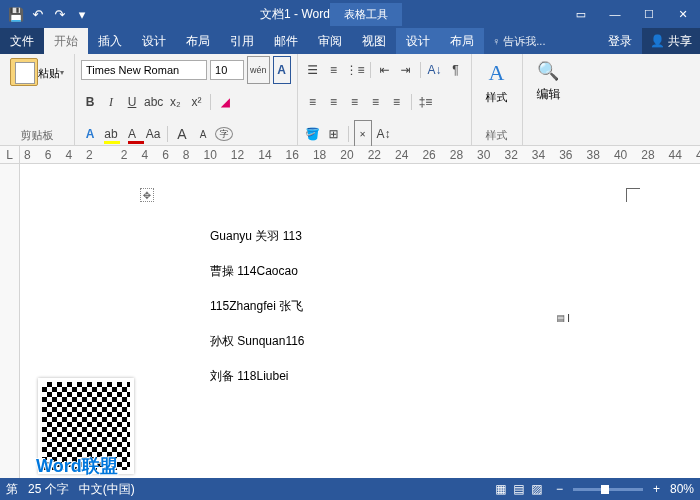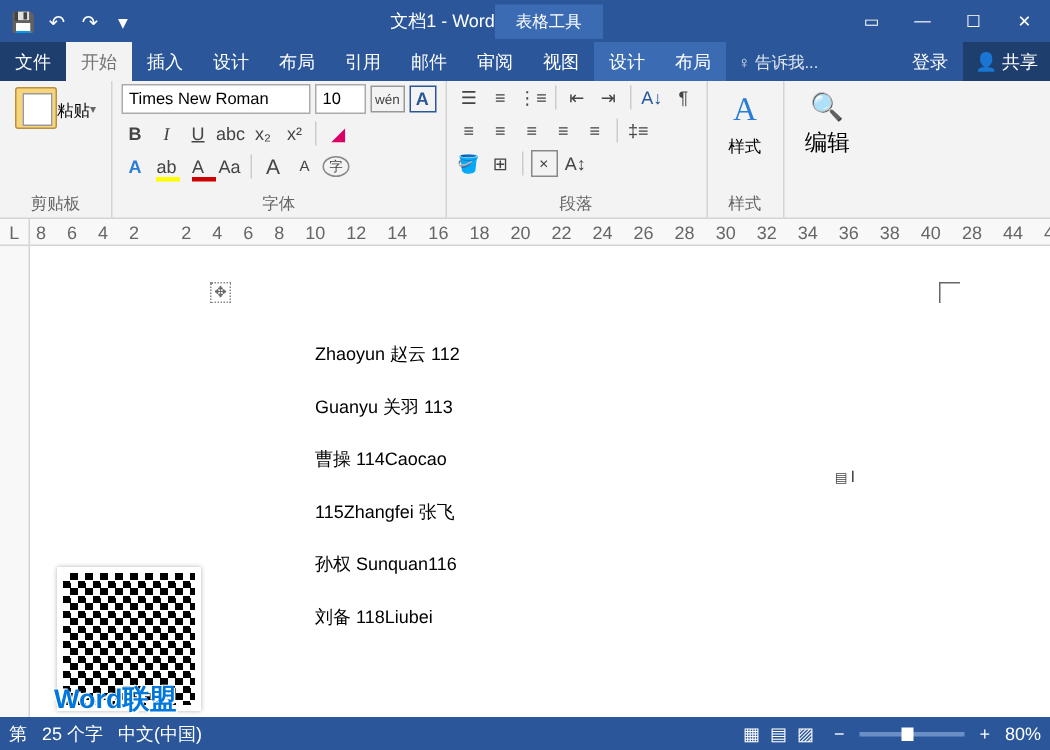--- a/index.html
+++ b/index.html
@@ -23,21 +23,21 @@
 .group{border-right:1px solid #d4d4d4;padding:2px 6px 0;display:flex;flex-direction:column}
 .glabel{text-align:center;font-size:11px;color:#666;padding:2px 0;margin-top:auto}
 .gbody{flex:1;display:flex;flex-direction:column;gap:4px}
 .paste-big{display:flex;flex-direction:row;align-items:center;padding:2px 4px}
 .paste-ico{width:28px;height:28px;background:#f8d47a;border:1px solid #b89040;border-radius:2px;position:relative}
 .paste-ico:after{content:"";position:absolute;top:3px;left:4px;width:18px;height:20px;background:#fff;border:1px solid #999}
 .row{display:flex;gap:3px;align-items:center}
 .combo{border:1px solid #ababab;background:#fff;height:20px;display:flex;align-items:center;padding:0 4px;font-size:11px}
 .combo.font{width:126px}
 .combo.sz{width:34px}
-.rbtn{min-width:18px;height:18px;display:flex;align-items:center;justify-content:center;color:#444;font-size:12px}
+.rbtn{min-width:18px;height:28px;display:flex;align-items:center;justify-content:center;color:#444;font-size:12px}
 .rbtn.b{font-weight:bold}
 .rbtn.i{font-style:italic;font-family:serif}
 .rbtn.u{text-decoration:underline}
 .sep{width:1px;height:16px;background:#ccc;margin:0 2px}
 .colorbar{width:16px;height:3px;margin-top:1px}
 .styles-big{display:flex;flex-direction:column;align-items:center;padding:4px 8px}
 .styA{font-size:22px;color:#2b7cd3;font-family:Georgia,serif}
 .ruler{height:18px;background:#f8f8f8;border-bottom:1px solid #d4d4d4;display:flex;font-size:9px;color:#666}
 .ruler-l{width:20px;border-right:1px solid #d4d4d4;display:flex;align-items:center;justify-content:center}
 .ruler-h{flex:1;display:flex;align-items:center;padding-left:4px;gap:14px;overflow:hidden;position:relative}
@@ -185,21 +185,21 @@
     <div class="gbody styles-big">
       <div class="styA">A</div>
       <div style="font-size:11px">样式</div>
     </div>
     <div class="glabel">样式</div>
   </div>
 
   <div class="group" style="border-right:none">
     <div class="gbody styles-big">
       <div style="font-size:18px">🔍</div>
-      <div style="font-size:15px">编辑</div>
+      <div style="font-size:12px">编辑</div>
     </div>
     <div class="glabel"></div>
   </div>
 </div>
 
 <div class="ruler">
   <div class="ruler-l">L</div>
   <div class="ruler-h" id="ruler-h">
       <span>8</span>
       <span>6</span>
@@ -231,21 +231,20 @@
       <span>46</span>
     </div>
 </div>
 
 <div class="doc-area">
   <div class="vruler"></div>
   <div class="page">
     <div class="anchor">✥</div>
     <div class="corner"></div>
     <div class="content" id="doc-content">
-        <p>Zhaoyun 赵云 112</p>
         <p>Guanyu 关羽 113</p>
         <p>曹操 114Caocao</p>
         <p>115Zhangfei 张飞</p>
         <p>孙权 Sunquan116</p>
         <p>刘备 118Liubei</p>
       </div>
     <div class="cursor-i"><span style="font-size:9px">▤</span>I</div>
     <div class="qr">
         <div class="qr-inner"></div>
       </div>

